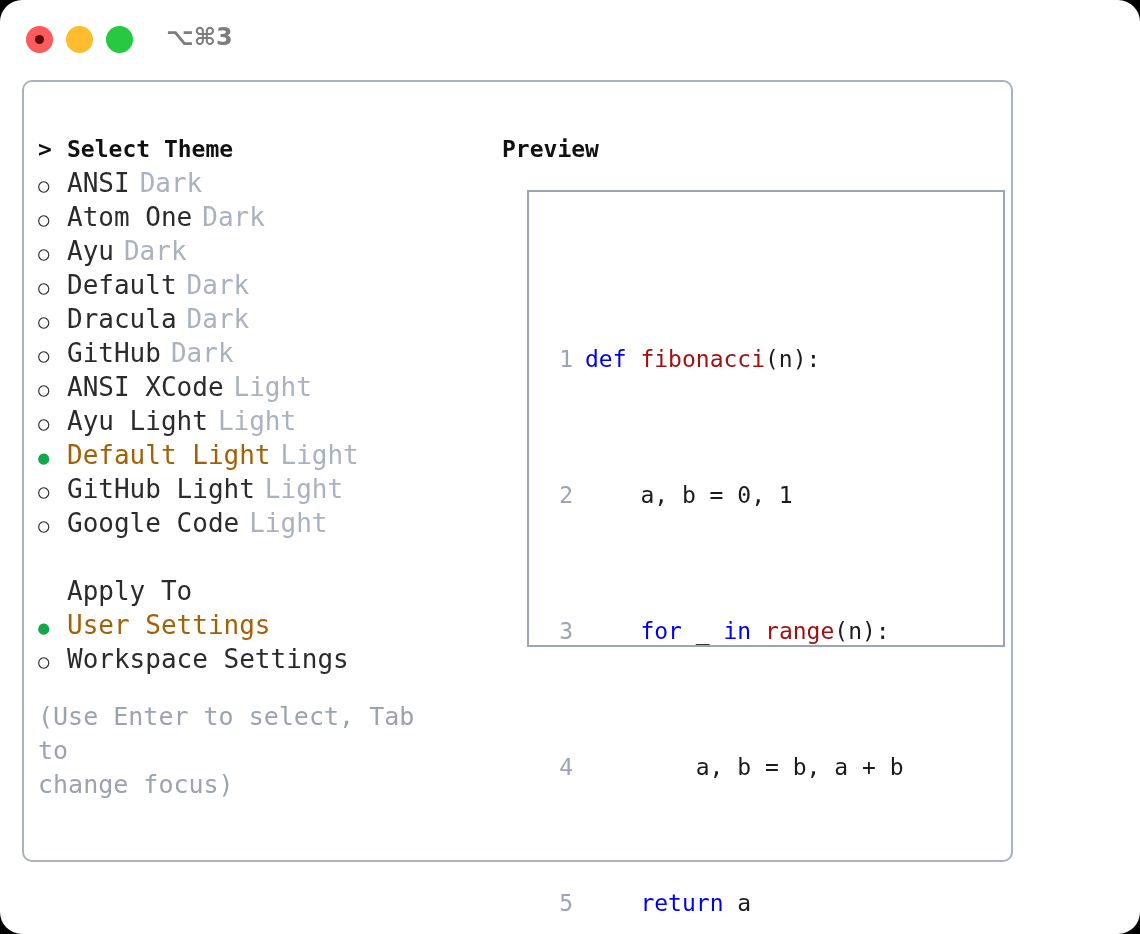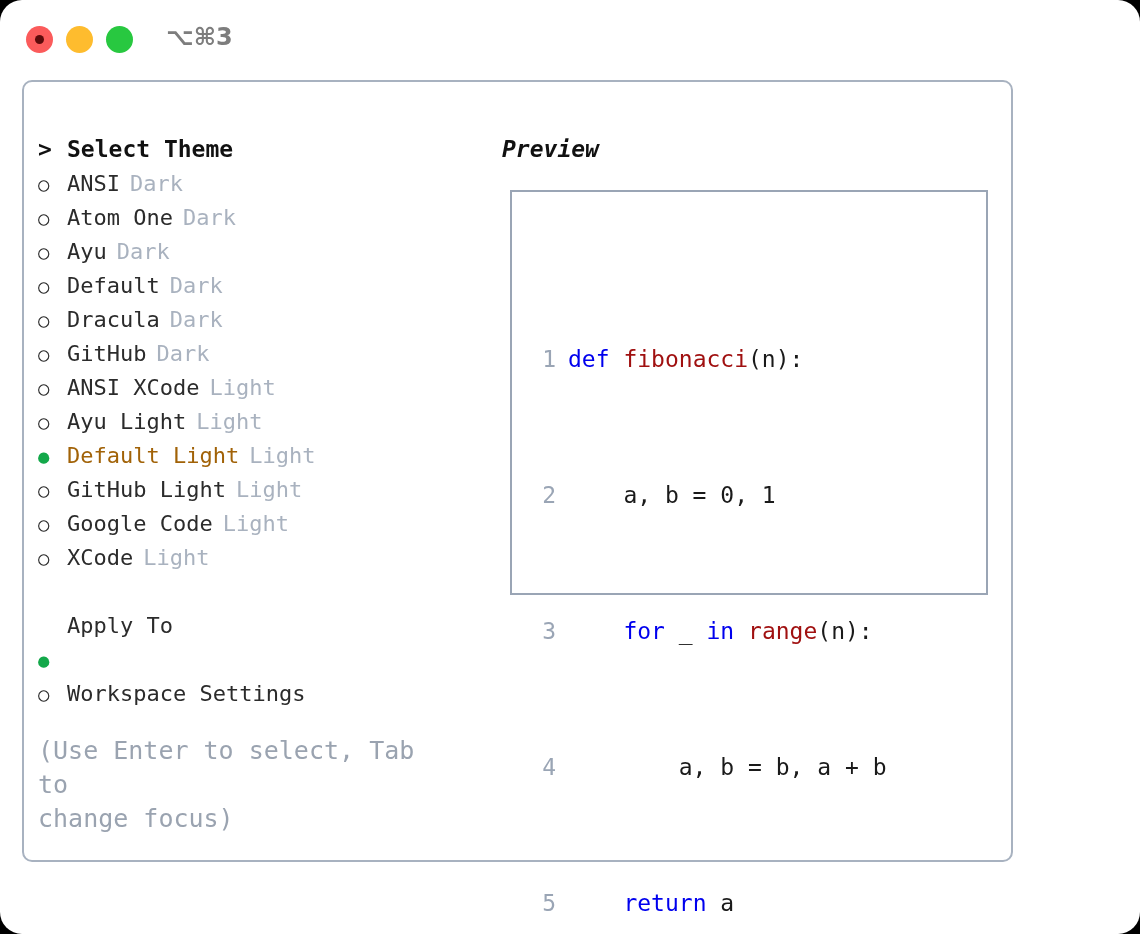--- a/index.html
+++ b/index.html
@@ -78,21 +78,21 @@
   
   #left-col {
     position: absolute;
     left: 14px;
     top: 50px;
     width: 450px;
   }
   .row {
     height: 34px;
     line-height: 34px;
-    font-size: 22px;
+    font-size: 26px;
     white-space: nowrap;
     color: #2b2b2b;
   }
   .marker {
     display: inline-block;
     width: 29px;
     font-size: 23px;
   }
   .marker-radio-off::before { content: "\25CB"; font-size: 19px; color: #2b2b2b; }
   .marker-radio-on::before  { content: "\25CF"; font-size: 19px; color: #13a84a; }
@@ -127,27 +127,26 @@
     left: 478px;
     top: 50px;
     width: 500px;
   }
   #preview-title {
     font-size: 23px;
     font-weight: bold;
     color: #111111;
     line-height: 34px;
     margin-left: 0px;
-    font-style: italic;
   }
   #preview-box {
     margin-top: 24px;
-    margin-left: 8px;
+    margin-left: 25px;
     width: 478px;
-    height: 405px;
+    height: 457px;
     border: 2px solid #9aa5b5;
     box-sizing: border-box;
     background: #ffffff;
     position: relative;
   }
   #code-area {
     position: absolute;
     left: 18px;
     top: 48px;
     font-size: 23px;
@@ -211,31 +210,28 @@
       </div>
       <div class="row selected">
         <span class="marker marker-radio-on"></span><span class="item-label">Default Light</span><span class="item-tag">Light</span>
       </div>
       <div class="row">
         <span class="marker marker-radio-off"></span><span class="item-label">GitHub Light</span><span class="item-tag">Light</span>
       </div>
       <div class="row">
         <span class="marker marker-radio-off"></span><span class="item-label">Google Code</span><span class="item-tag">Light</span>
       </div>
-      <div class="row">
-        <span class="marker marker-radio-off"></span><span class="item-label">XCode</span><span class="item-tag">Light</span>
-      </div>
 
       <div class="spacer-row"></div>
 
       <div class="row">
         <span class="marker marker-blank"></span><span class="item-label">Apply To</span>
       </div>
       <div class="row selected">
-        <span class="marker marker-radio-on"></span>
+        <span class="marker marker-radio-on"></span><span class="item-label">User Settings</span>
       </div>
       <div class="row">
         <span class="marker marker-radio-off"></span><span class="item-label">Workspace Settings</span>
       </div>
 
       <div id="hint">
         <span>(Use Enter to select, Tab to</span>
         <span class="hint-l2">change focus)</span>
       </div>
     </div>

